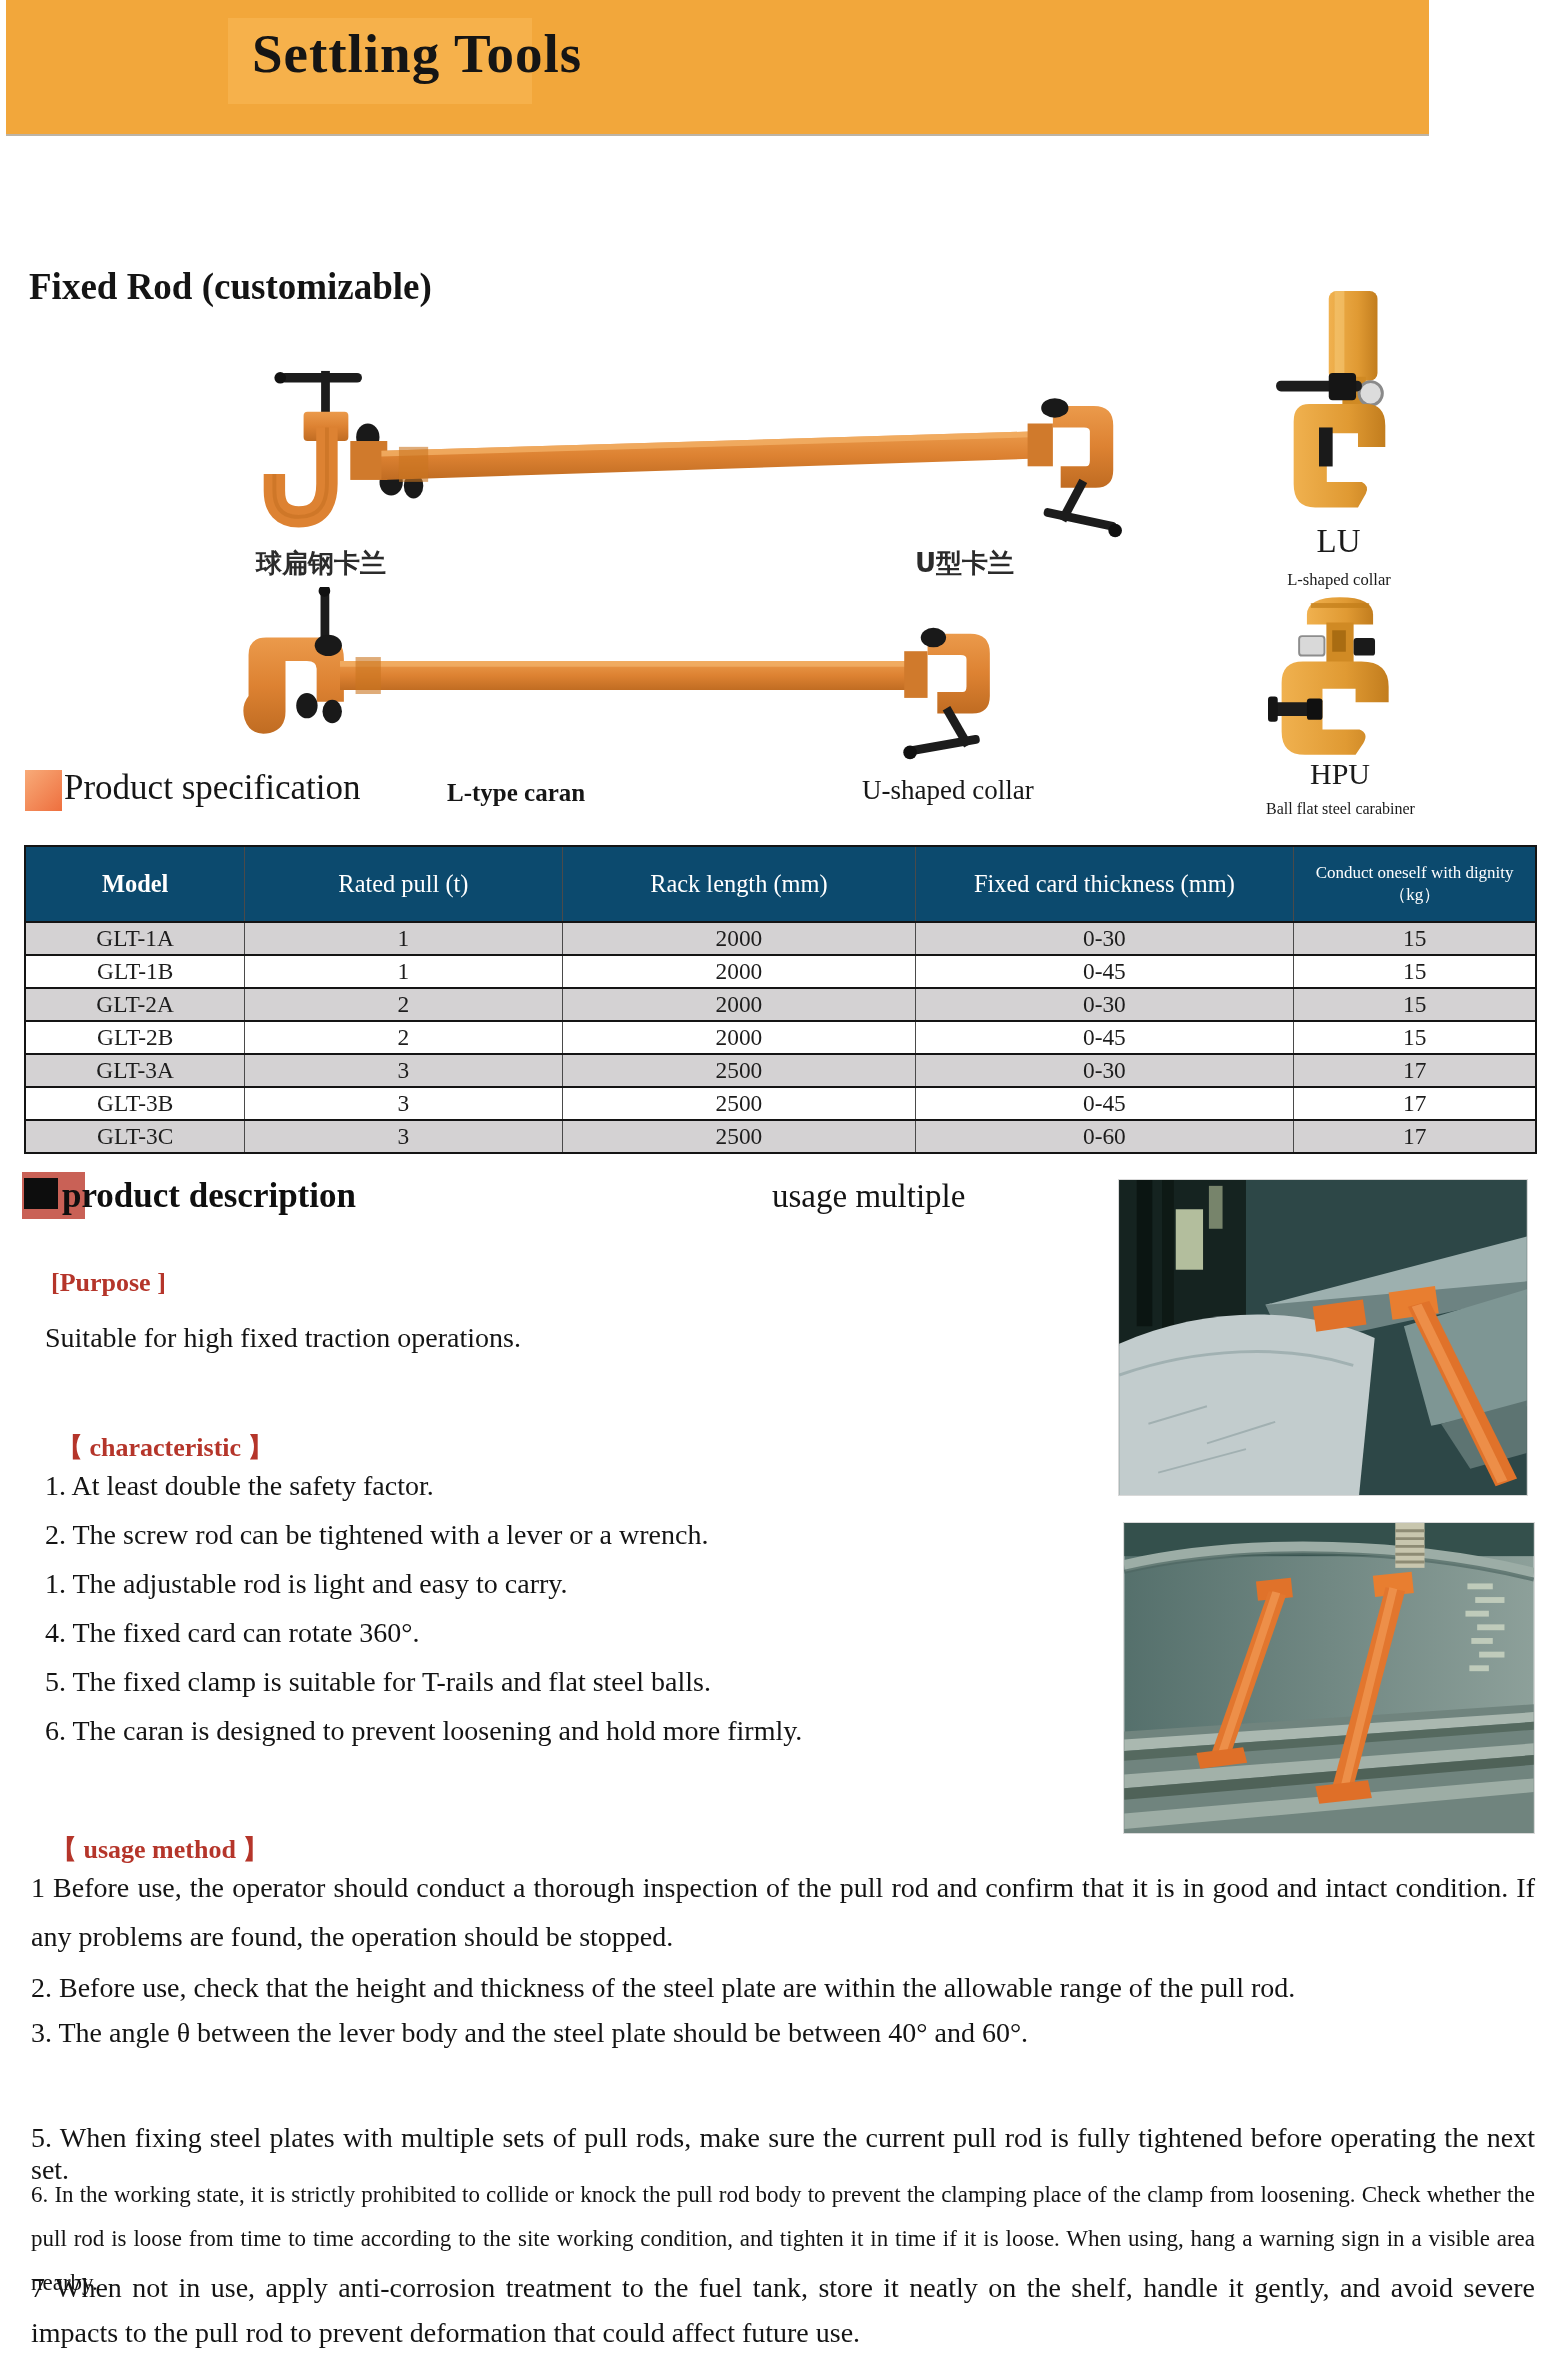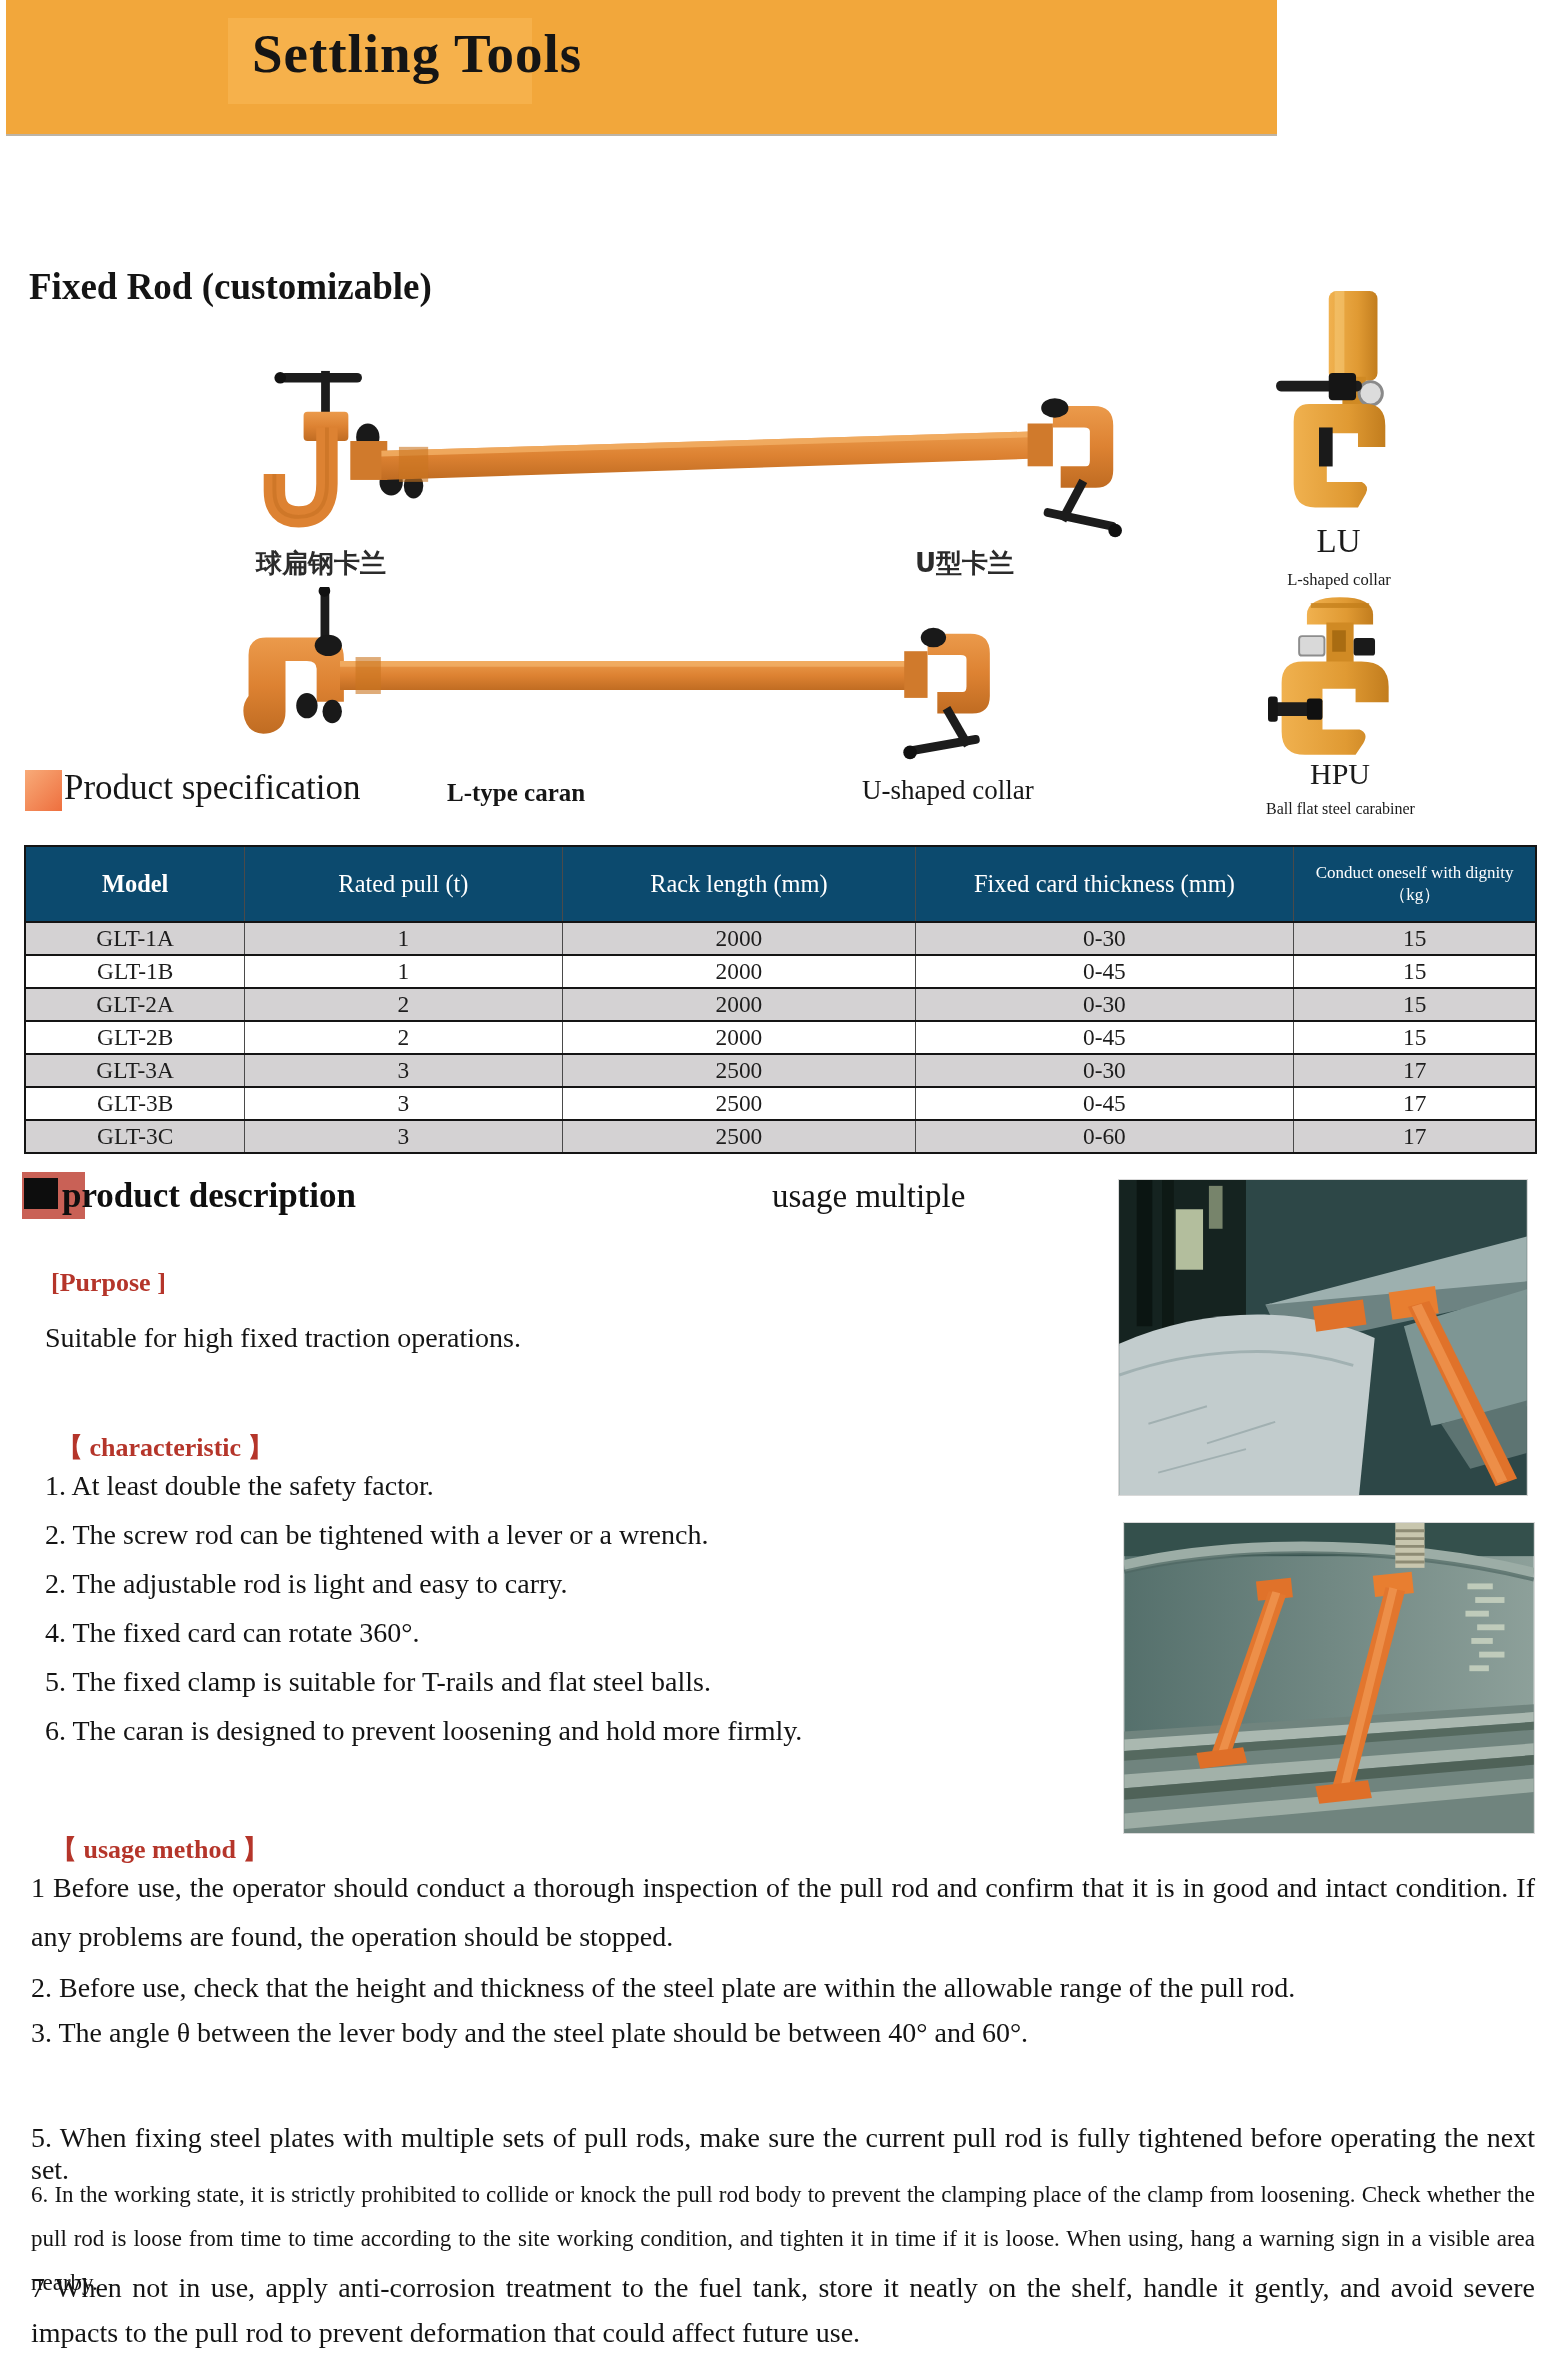--- a/index.html
+++ b/index.html
@@ -38,21 +38,21 @@
   .um-s{font-size:28px;}
   .um6{font-size:23px;line-height:44px;}
   .um7{font-size:28px;line-height:45px;}
   .photo{box-shadow:0 0 0 1px rgba(0,0,0,.15);}
 </style>
 </head>
 <body>
 
 <div class="page">
 
-  <div class="abs banner" style="left:5.9px;top:0;width:1271px;height:134px;">
+  <div class="abs banner" style="left:5.9px;top:0;width:1423px;height:134px;">
     <div class="abs banner-band" style="left:222px;top:17.6px;width:304px;height:86px;"></div>
     <div class="abs banner-title" style="left:246px;top:21.5px;">Settling Tools</div>
   </div>
 
   <div class="abs h1" style="left:29px;top:265px;">Fixed Rod (customizable)</div>
 
   <svg class="abs" style="left:252px;top:369px;" width="870" height="181" viewBox="0 0 892 186">
     <defs>
       <linearGradient id="rodg1" x1="0" y1="0" x2="0" y2="1">
         <stop offset="0" stop-color="#eb9a4b"></stop>
@@ -321,21 +321,21 @@
     <polygon points="196,270 250,264 254,282 200,288" fill="#df6f28"></polygon>
   </svg>
 
   <div class="abs sub-label red" style="left:51px;top:1268px;">[Purpose ]</div>
   <div class="abs body-text" style="left:45px;top:1309px;margin-top:13px;">Suitable for high fixed traction operations.</div>
 
   <div class="abs sub-label red" style="left:57px;top:1430px;">【 characteristic 】</div>
   <div class="abs char-list" style="left:45px;top:1461px;width:1073px;">
     <div>1. At least double the safety factor.</div>
     <div>2. The screw rod can be tightened with a lever or a wrench.</div>
-    <div>2. The adjustable rod is light and easy to carry.</div>
+    <div>1. The adjustable rod is light and easy to carry.</div>
     <div>4. The fixed card can rotate 360°.</div>
     <div>5. The fixed clamp is suitable for T-rails and flat steel balls.</div>
     <div>6. The caran is designed to prevent loosening and hold more firmly.</div>
   </div>
 
   <div class="abs sub-label red" style="left:51px;top:1832px;">【 usage method 】</div>
   <div class="abs um um1" style="left:31px;top:1863px;">1 Before use, the operator should conduct a thorough inspection of the pull rod and confirm that it is in good and intact condition. If any problems are found, the operation should be stopped.</div>
   <div class="abs um um-s" style="left:31px;top:1972px;">2. Before use, check that the height and thickness of the steel plate are within the allowable range of the pull rod.</div>
   <div class="abs um um-s" style="left:31px;top:2017px;">3. The angle  θ  between the lever body and the steel plate should be between 40° and 60°.</div>
   <div class="abs um um-s" style="left:31px;top:2122px;">5. When fixing steel plates with multiple sets of pull rods, make sure the current pull rod is fully tightened before operating the next set.</div>

